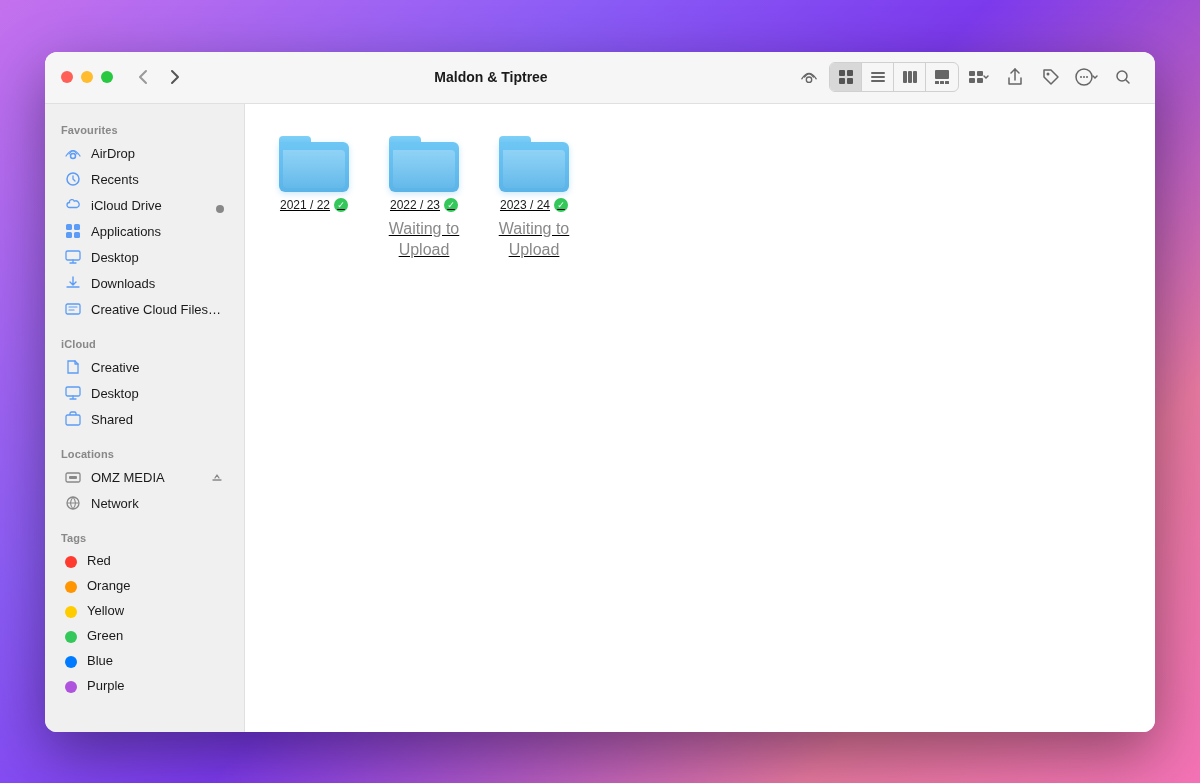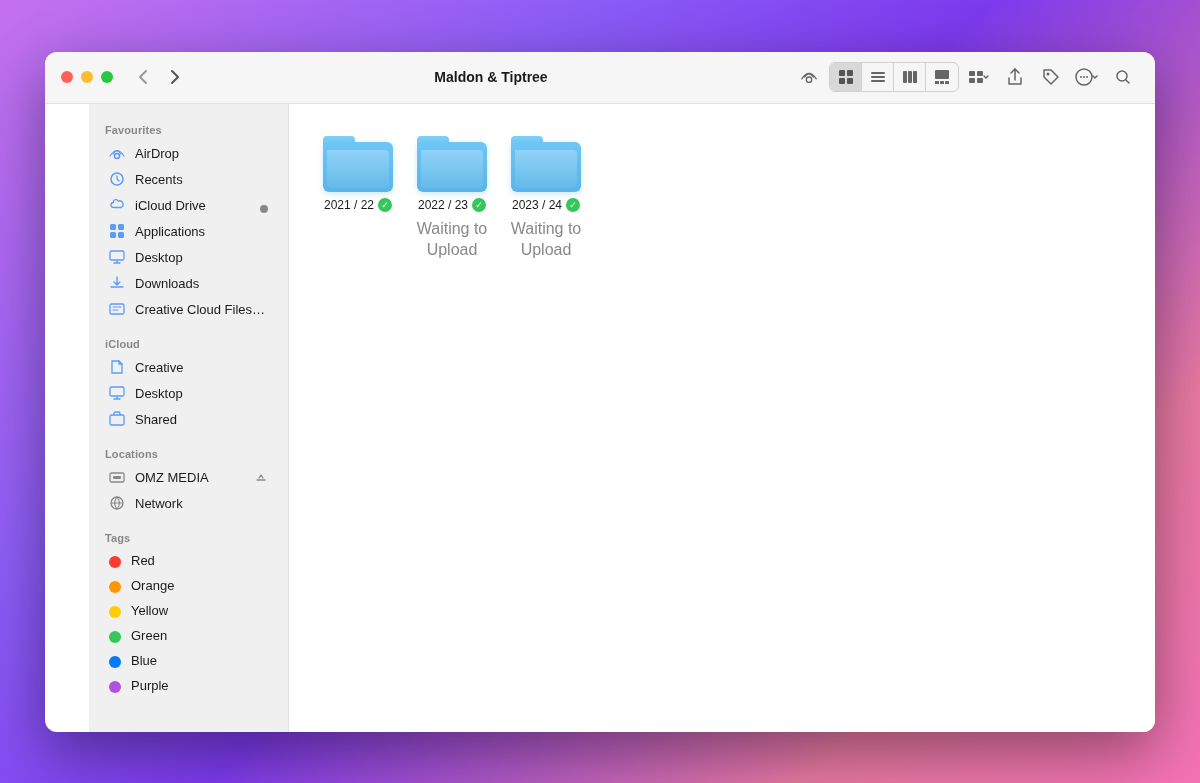--- a/index.html
+++ b/index.html
@@ -121,21 +121,20 @@
 
     .toolbar-group .toolbar-btn:last-child {
       border-right: none;
     }
 
     
     .content-area {
       display: flex;
       flex: 1;
       overflow: hidden;
-      margin-left: 44px;
     }
 
     
     .sidebar {
       width: 200px;
       background: #f0f0f0;
       border-right: 1px solid #e0e0e0;
       overflow-y: auto;
       padding: 12px 0;
       flex-shrink: 0;
@@ -204,22 +203,23 @@
     
     .file-area {
       flex: 1;
       background: #ffffff;
       padding: 24px;
       overflow-y: auto;
     }
 
     .files-grid {
       display: flex;
-      gap: 4px;
+      gap: 20px;
       flex-wrap: wrap;
+      text-decoration: underline;
     }
 
     .file-item {
       display: flex;
       flex-direction: column;
       align-items: center;
       gap: 6px;
       cursor: pointer;
       padding: 8px;
       border-radius: 8px;

